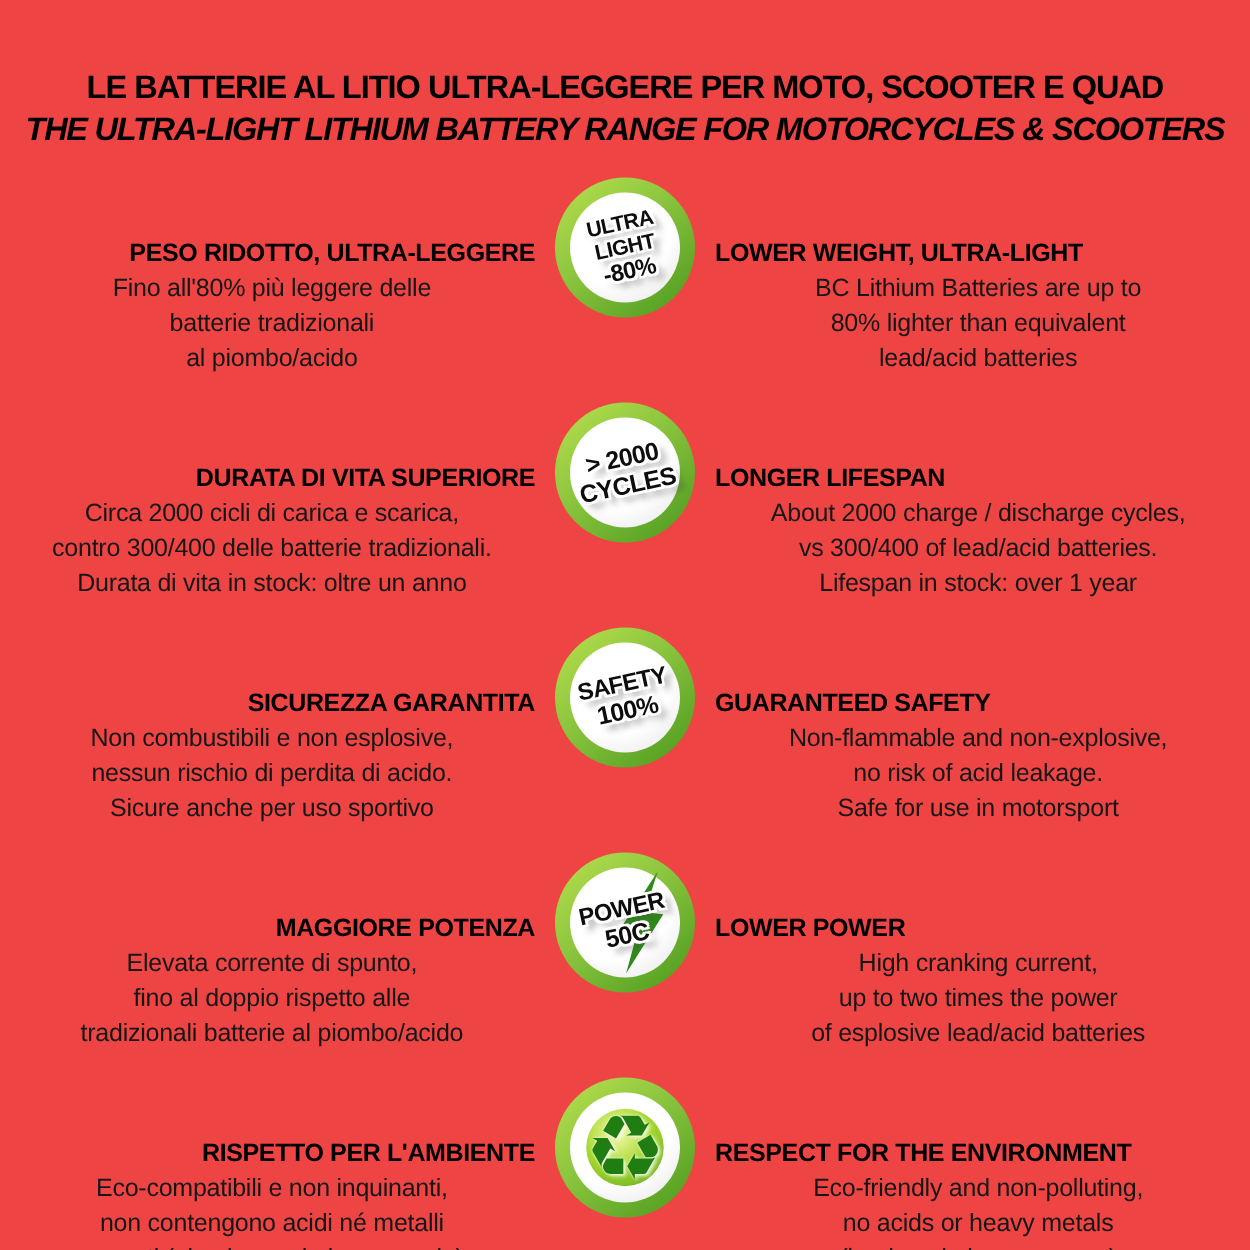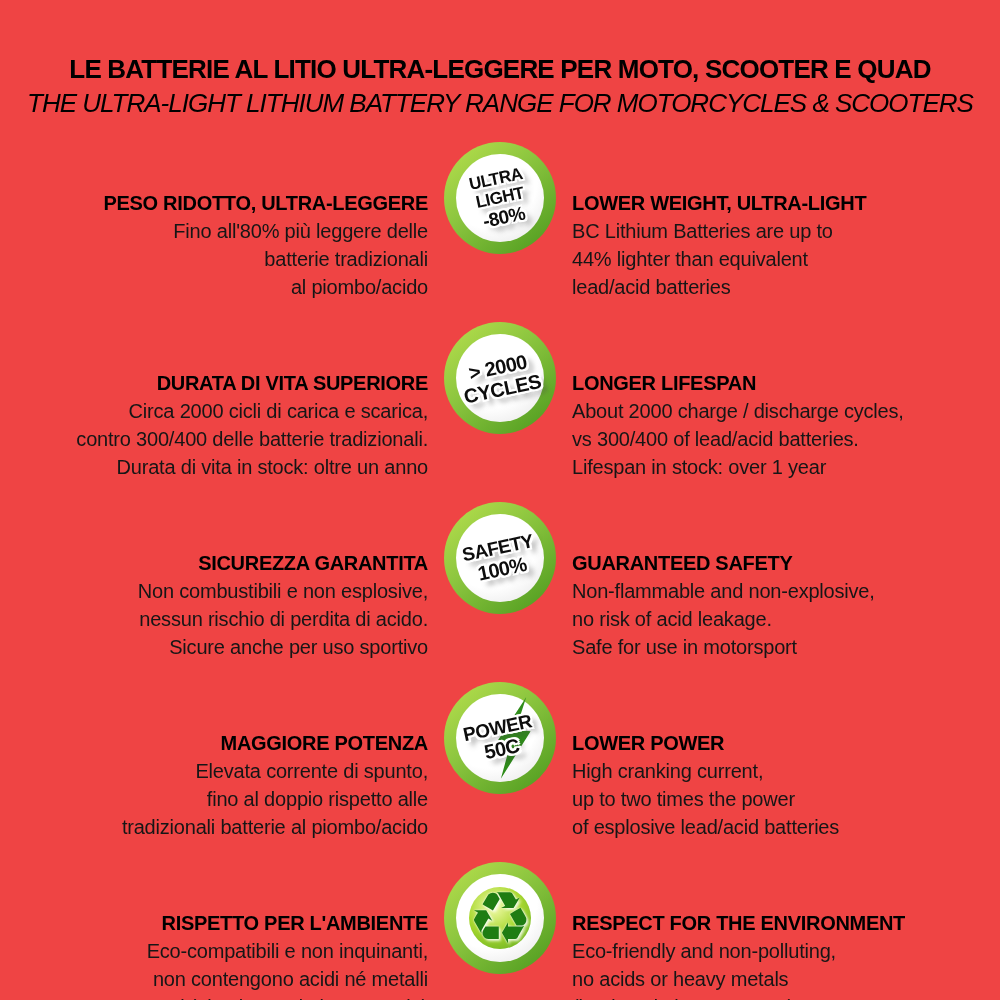--- a/index.html
+++ b/index.html
@@ -7,30 +7,30 @@
     position:relative; width:1000px; height:1000px; background:#ef4444;
     font-family:"Liberation Sans","DejaVu Sans",sans-serif; color:#141414;
     overflow:hidden;
   }
   .header { padding-top:52px; text-align:center; }
   .header .line1 {
     font-size:26px; font-weight:bold; letter-spacing:-0.8px; color:#000;
     line-height:34px; white-space:nowrap;
   }
   .header .line2 {
-    font-size:26px; font-weight:normal; font-style:italic; letter-spacing:-1px;
+    font-size:26px; font-weight:bold; font-style:italic; letter-spacing:-1px;
     color:#000; line-height:34px; white-space:nowrap;
   }
   .rows { width:986px; margin:22px auto 0 auto; }
   .row { display:flex; align-items:flex-start; margin-bottom:21px; min-height:112px; }
   .col-it { width:421px; text-align:right; padding-top:2px; }
   .col-en { width:421px; text-align:left; padding-top:2px; }
   .col-badge { width:144px; display:flex; justify-content:center; }
   .f-title { font-size:20px; font-weight:bold; color:#000; line-height:28px; letter-spacing:-0.3px;margin-top:45px; }
-  .f-body { font-size:20px; line-height:28px; color:#161616; white-space:pre-line; letter-spacing:-0.2px; }
+  .f-body { font-size:20px; line-height:28px; color:#161616; white-space:pre-line; letter-spacing:-0.2px;text-align:center; }
 
   
   .badge {
     width:112px; height:112px; border-radius:50%;
     background:linear-gradient(140deg,#b5de4c 4%,#8dc63f 42%,#4e9b1f 96%);
     display:flex; align-items:center; justify-content:center; position:relative;
     flex:0 0 auto;
   }
   .badge-inner {
     width:88px; height:88px; border-radius:50%;
@@ -97,21 +97,21 @@
               <span class="t17">ULTRA</span>
               <span class="t17">LIGHT</span>
               <span class="t19">-80%</span>
             </div>
           </div>
         </div>
       </div>
       <div class="col-en">
         <div class="f-title">LOWER WEIGHT, ULTRA-LIGHT</div>
         <div class="f-body">BC Lithium Batteries are up to
-44% lighter than equivalent
+80% lighter than equivalent
 lead/acid batteries</div>
       </div>
     </div>
 
     <div class="row">
       <div class="col-it">
         <div class="f-title">DURATA DI VITA SUPERIORE</div>
         <div class="f-body">Circa 2000 cicli di carica e scarica,
 contro 300/400 delle batterie tradizionali.
 Durata di vita in stock: oltre un anno</div>

